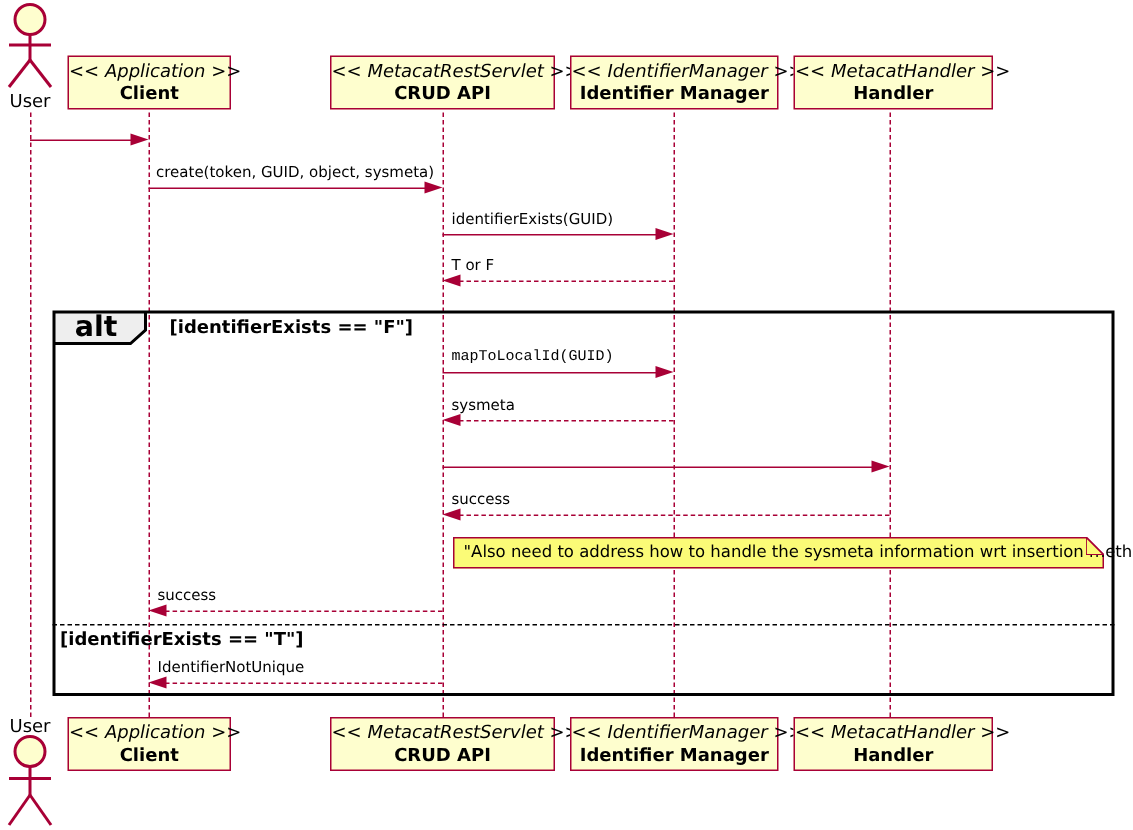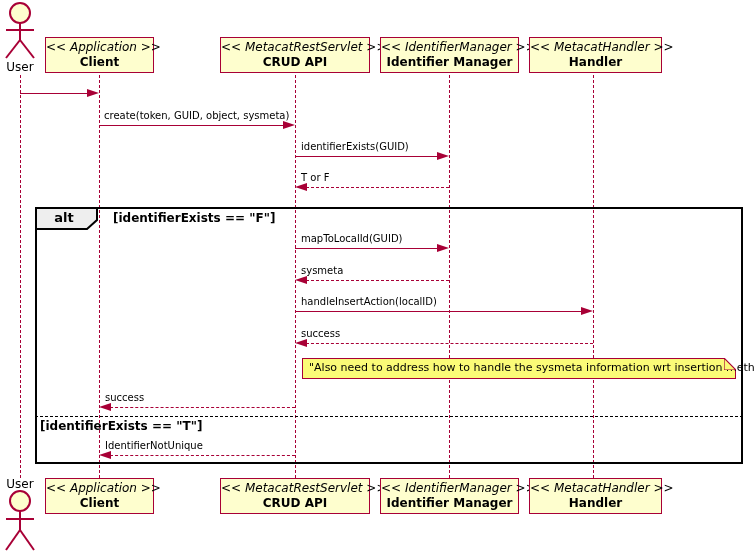--- a/index.html
+++ b/index.html
@@ -22,21 +22,21 @@
   .msg-line.dashed{border-top:1.3px dashed #A80036;}
   .head-r{position:absolute;width:0;height:0;border-top:4.5px solid transparent;
           border-bottom:4.5px solid transparent;border-left:12px solid #A80036;}
   .head-l{position:absolute;width:0;height:0;border-top:4.5px solid transparent;
           border-bottom:4.5px solid transparent;border-right:12px solid #A80036;}
   .msg-label{position:absolute;font-size:10px;white-space:nowrap;}
   
   .frame{position:absolute;left:35px;top:207px;width:708px;height:257px;
          border:2px solid #000;box-sizing:border-box;}
   .op-label{position:absolute;left:36px;top:209px;width:56px;text-align:center;
-            font-weight:bold;font-size:13px;line-height:18px;}
+            font-weight:bold;font-size:19px;line-height:18px;}
   .cond{position:absolute;font-weight:bold;font-size:12px;white-space:nowrap;}
   .divider{position:absolute;left:35px;top:416px;width:708px;height:0;border-top:1px dashed #000;}
   
   .note{position:absolute;left:302px;top:358px;width:434px;height:21px;background:#FBFB77;
         border:1px solid #A80036;box-sizing:border-box;font-size:11px;line-height:18px;
         padding-left:6px;white-space:nowrap;}
   .note .fold{position:absolute;top:-1px;right:-1px;}
 </style>
 </head>
 <body>
@@ -84,29 +84,28 @@
   <div class="head-r" style="left:283px;top:121px;"></div>
 
   <div class="msg-label" style="left:301px;top:141px;">identifierExists(GUID)</div>
   <div class="msg-line" style="left:295px;top:156px;width:143px;"></div>
   <div class="head-r" style="left:437px;top:152px;"></div>
 
   <div class="msg-label" style="left:301px;top:172px;">T or F</div>
   <div class="msg-line dashed" style="left:306px;top:187px;width:143px;"></div>
   <div class="head-l" style="left:295px;top:183px;"></div>
 
-  <div class="msg-label" style="left:301px;top:233px;">mapToLocalId(GUID)</div>
+  <div class="msg-label" style="left:301px;top:233px;font-family:Liberation Mono, monospace;">mapToLocalId(GUID)</div>
   <div class="msg-line" style="left:295px;top:248px;width:143px;"></div>
   <div class="head-r" style="left:437px;top:244px;"></div>
 
   <div class="msg-label" style="left:301px;top:265px;">sysmeta</div>
   <div class="msg-line dashed" style="left:306px;top:280px;width:143px;"></div>
   <div class="head-l" style="left:295px;top:276px;"></div>
 
-  <div class="msg-label" style="left:301px;top:296px;">handleInsertAction(localID)</div>
   <div class="msg-line" style="left:295px;top:311px;width:287px;"></div>
   <div class="head-r" style="left:581px;top:307px;"></div>
 
   <div class="msg-label" style="left:301px;top:328px;">success</div>
   <div class="msg-line dashed" style="left:306px;top:343px;width:287px;"></div>
   <div class="head-l" style="left:295px;top:339px;"></div>
 
   <div class="note">
     <span>"Also need to address how to handle the sysmeta information wrt insertion methods"</span>
     <svg class="fold" width="12" height="12" viewBox="0 0 12 12">

